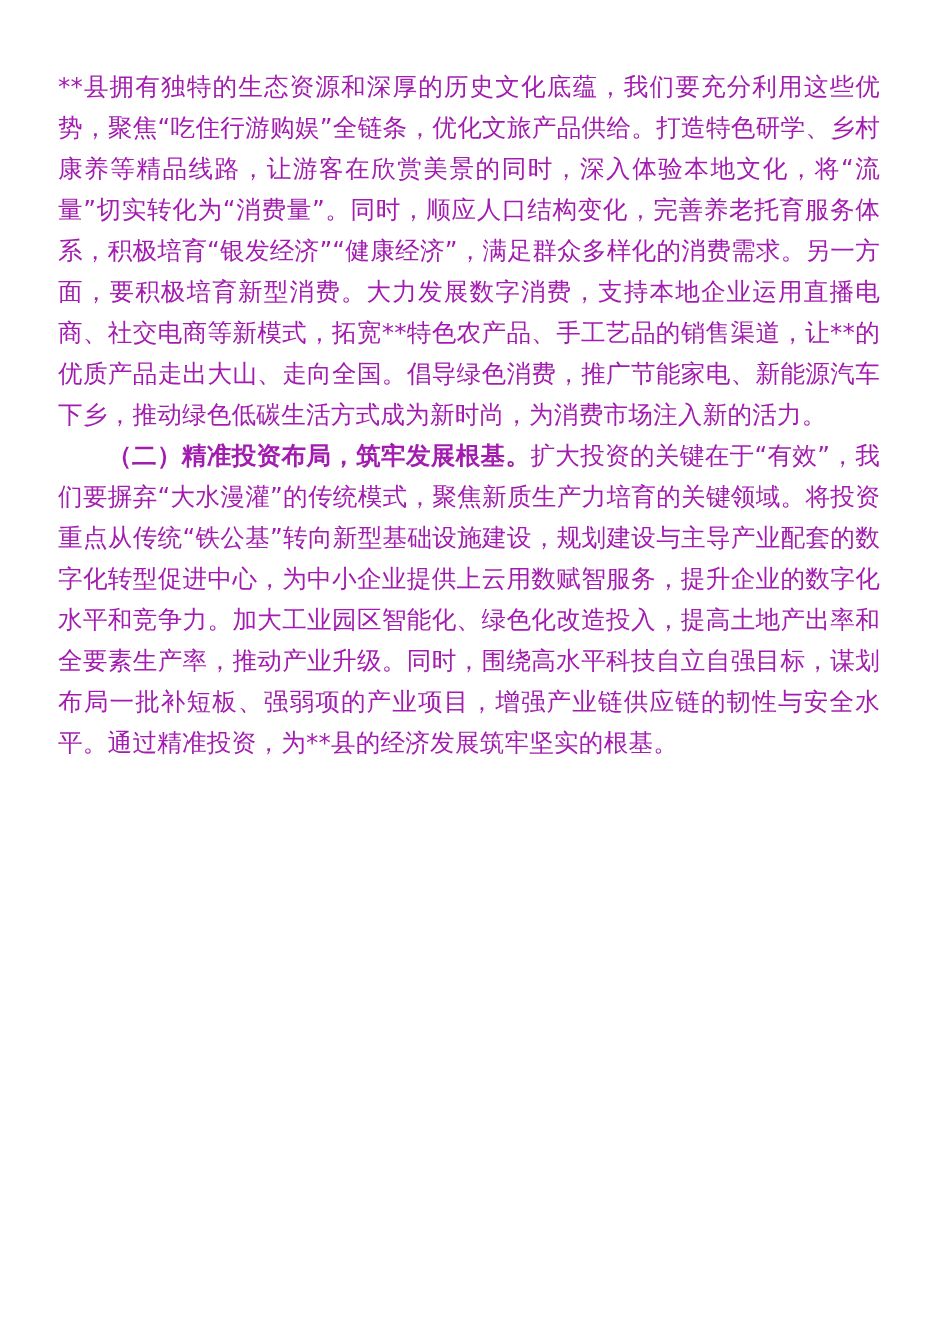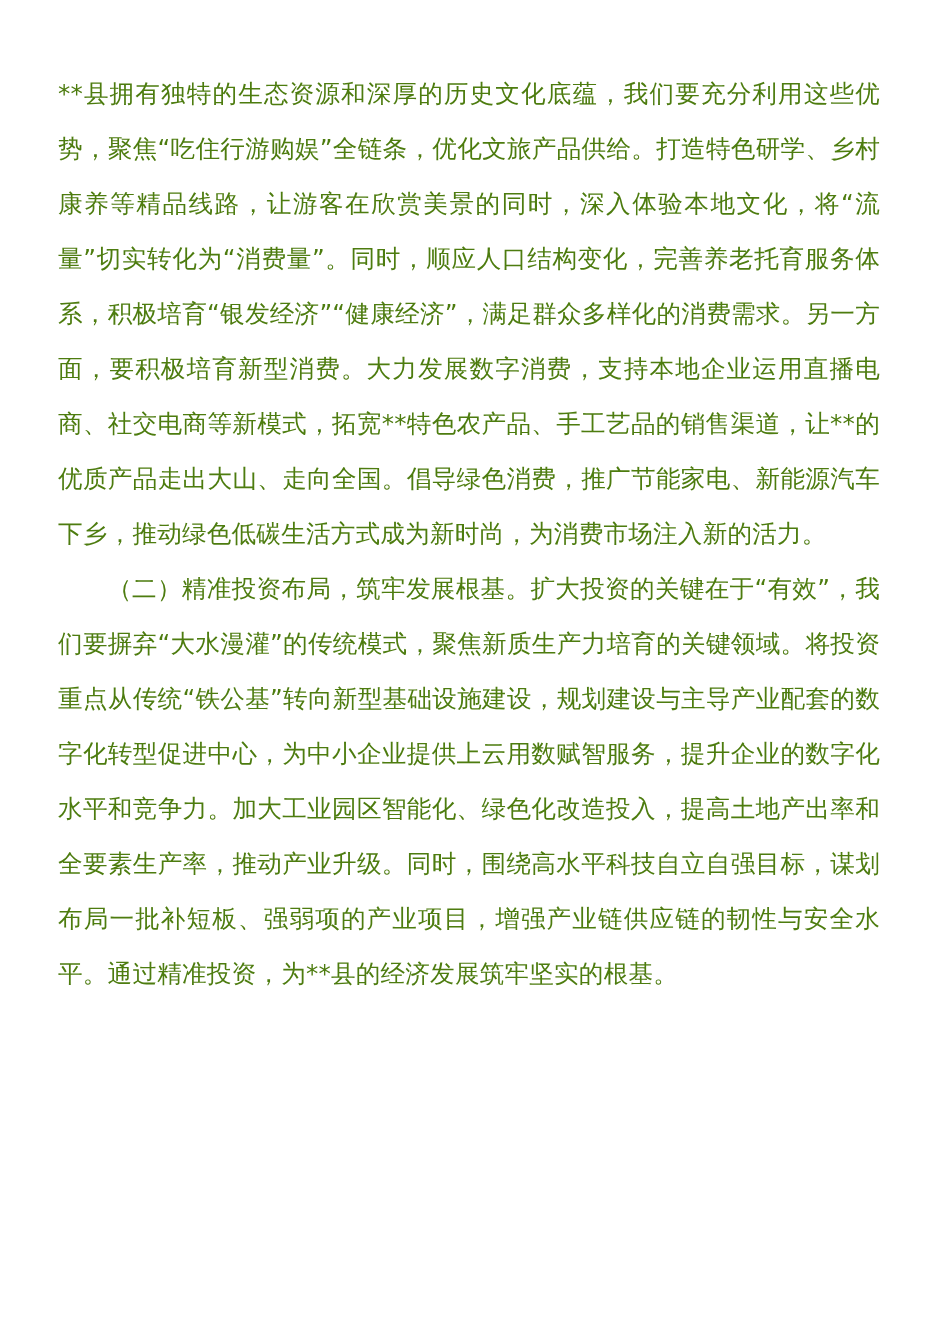--- a/index.html
+++ b/index.html
@@ -4,28 +4,28 @@
 <style>
   html, body { margin: 0; padding: 0; background: #ffffff; }
   body { width: 950px; height: 1344px; overflow: hidden; position: relative; }
   .page {
     position: absolute;
     left: 58px;
     top: 66px;
     width: 822px;
     font-family: "DejaVu Sans", "Liberation Sans", sans-serif;
     font-size: 24.6px;
-    line-height: 55px;
-    color: #4d7c0f;
+    line-height: 41px;
+    color: #a21caf;
     text-align: justify;
     letter-spacing: 0.2px;
   }
   .para { margin: 0; padding: 0; }
   .para.indent { text-indent: 2em; }
-  .bold { font-weight: normal; }
+  .bold { font-weight: bold; }
 </style>
 </head>
 <body>
 
 <div class="page">
   <p class="para">
     <span>**县拥有独特的生态资源和深厚的历史文化底蕴，我们要充分利用这些优势，聚焦“吃住行游购娱”全链条，优化文旅产品供给。打造特色研学、乡村康养等精品线路，让游客在欣赏美景的同时，深入体验本地文化，将“流量”切实转化为“消费量”。同时，顺应人口结构变化，完善养老托育服务体系，积极培育“银发经济”“健康经济”，满足群众多样化的消费需求。另一方面，要积极培育新型消费。大力发展数字消费，支持本地企业运用直播电商、社交电商等新模式，拓宽**特色农产品、手工艺品的销售渠道，让**的优质产品走出大山、走向全国。倡导绿色消费，推广节能家电、新能源汽车下乡，推动绿色低碳生活方式成为新时尚，为消费市场注入新的活力。</span>
   </p>
   <p class="para indent">
     <span class="bold">（二）精准投资布局，筑牢发展根基。</span><span>扩大投资的关键在于“有效”，我们要摒弃“大水漫灌”的传统模式，聚焦新质生产力培育的关键领域。将投资重点从传统“铁公基”转向新型基础设施建设，规划建设与主导产业配套的数字化转型促进中心，为中小企业提供上云用数赋智服务，提升企业的数字化水平和竞争力。加大工业园区智能化、绿色化改造投入，提高土地产出率和全要素生产率，推动产业升级。同时，围绕高水平科技自立自强目标，谋划布局一批补短板、强弱项的产业项目，增强产业链供应链的韧性与安全水平。通过精准投资，为**县的经济发展筑牢坚实的根基。</span>

